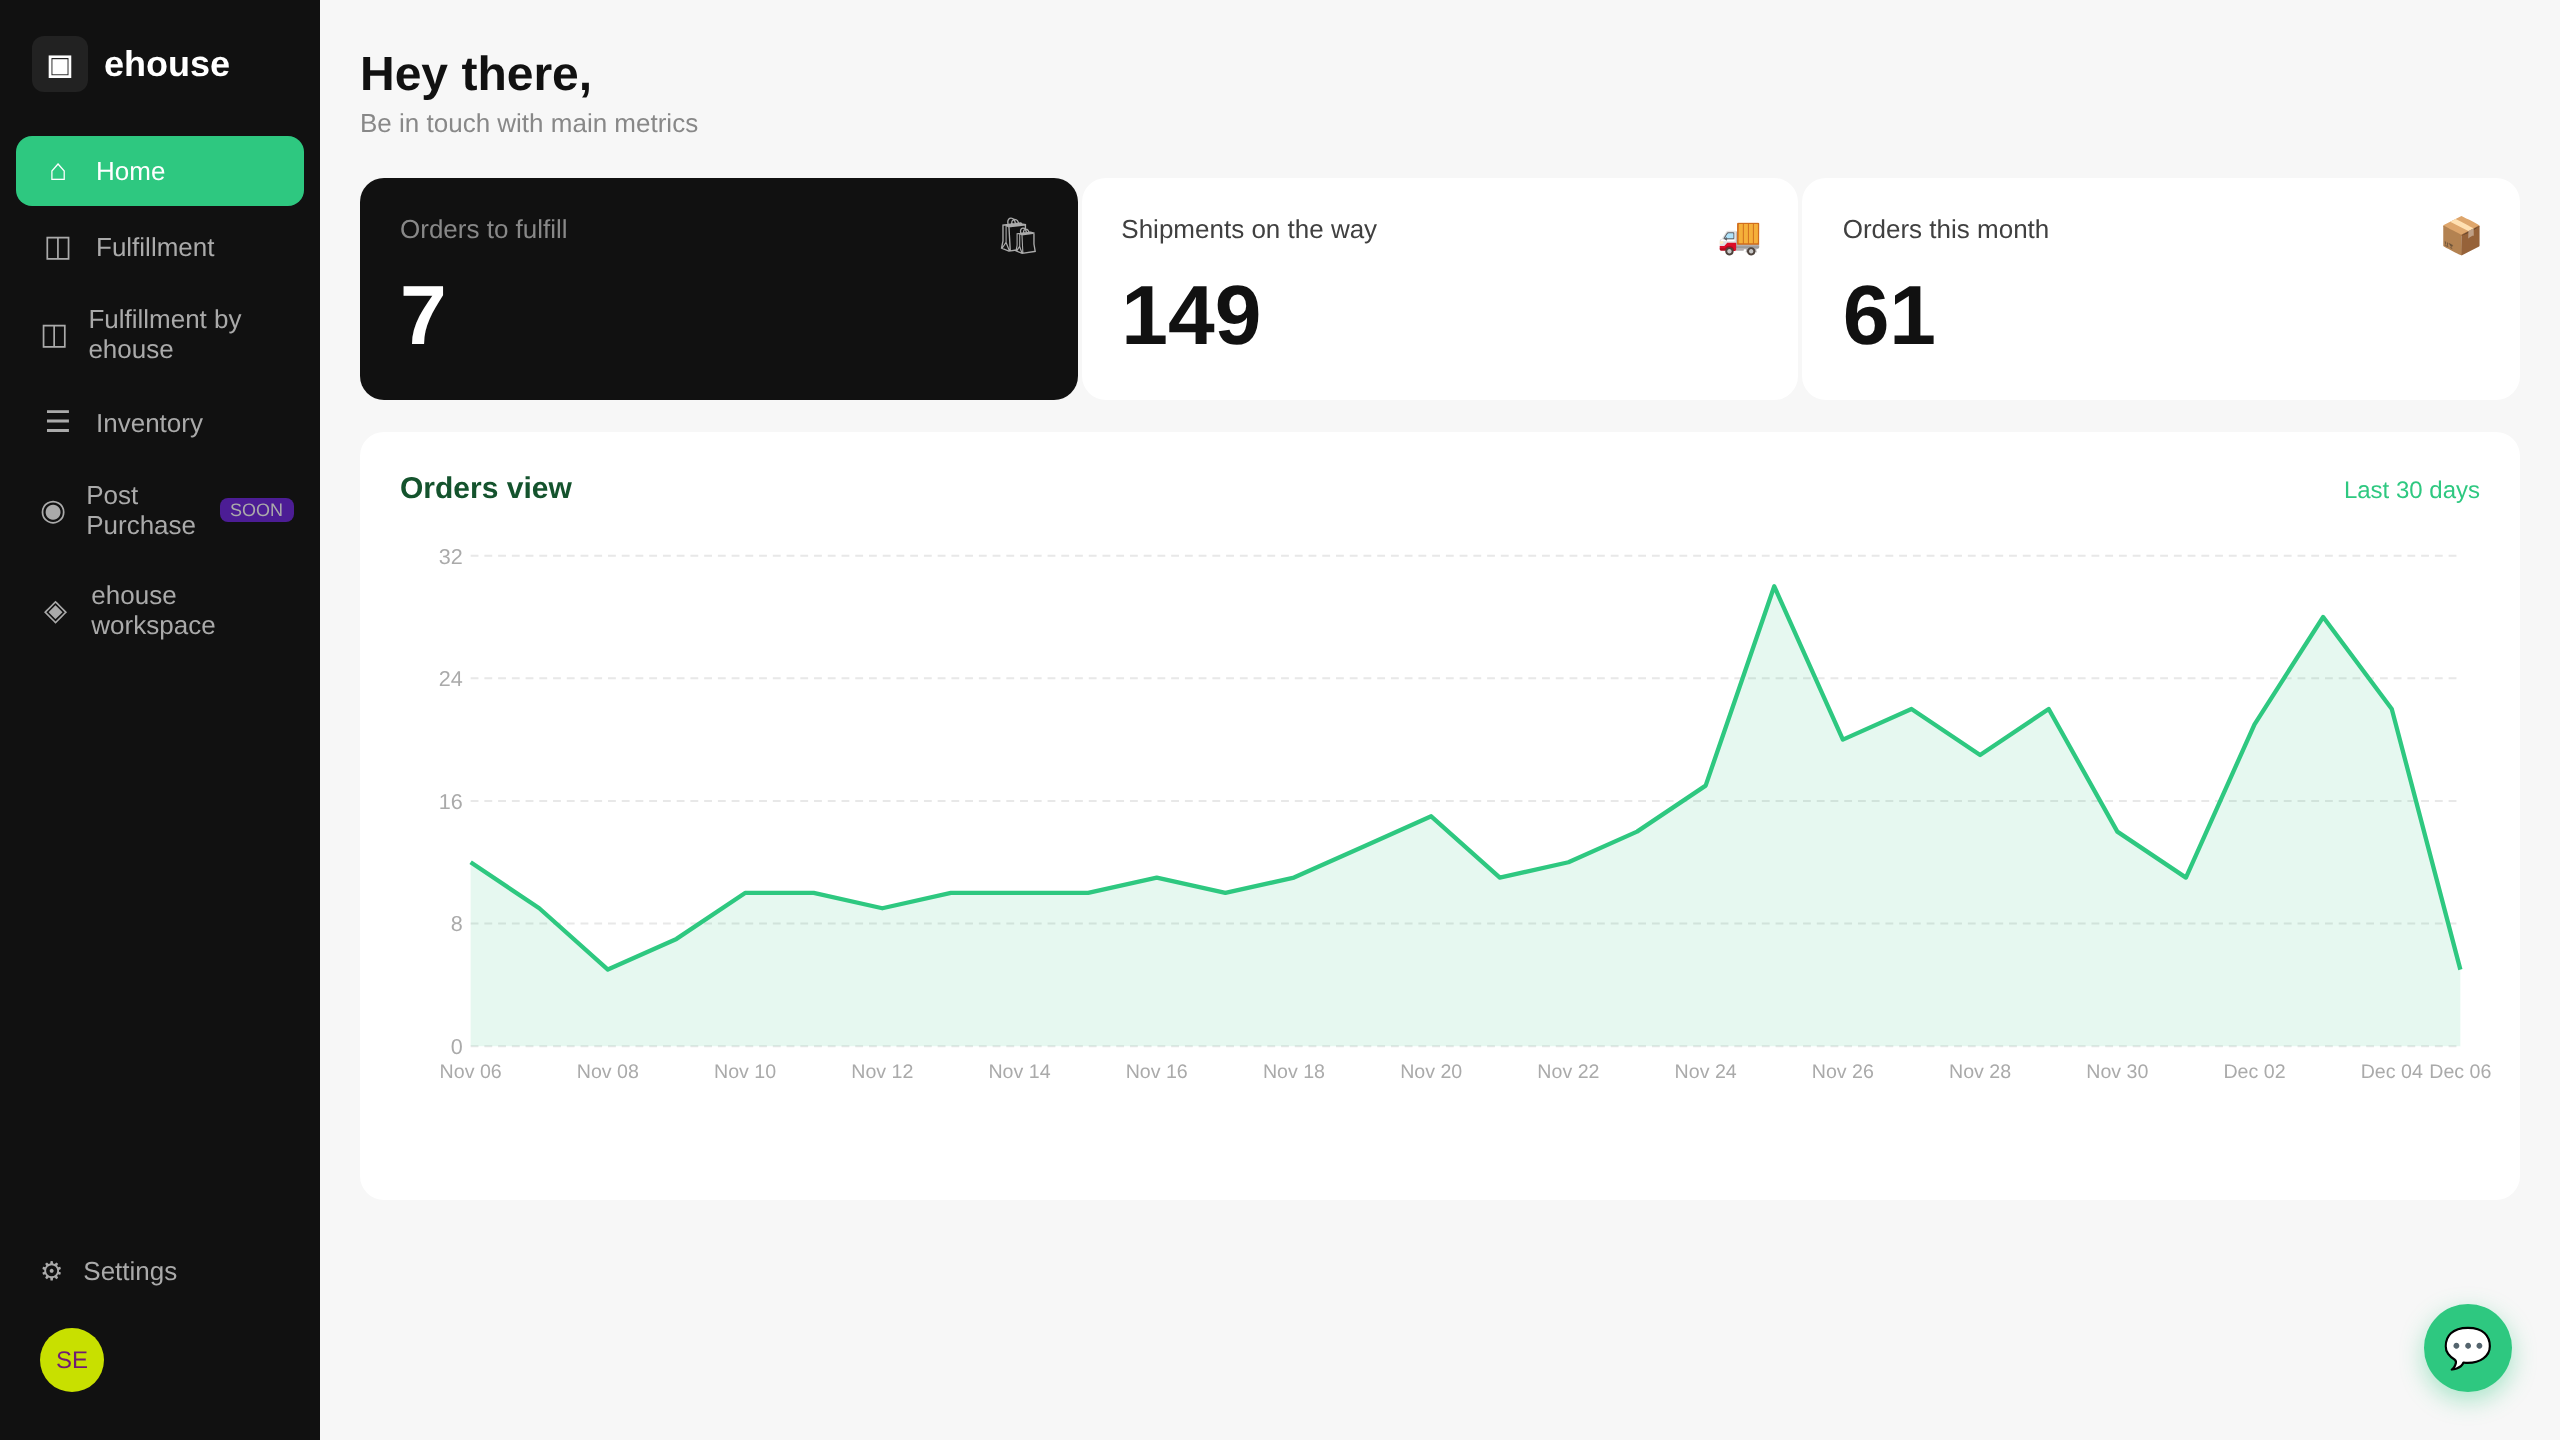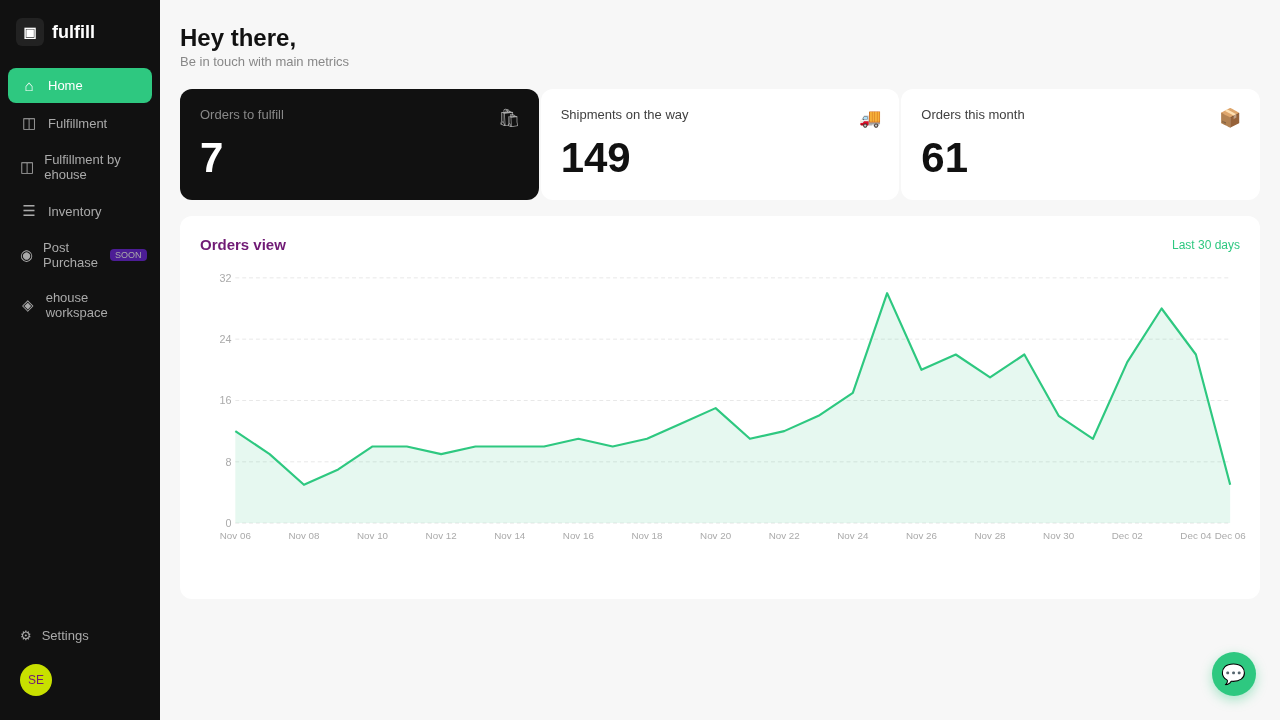--- a/index.html
+++ b/index.html
@@ -136,21 +136,21 @@
       background: #fff;
       border-radius: 12px;
       padding: 20px 20px 10px;
     }
     .chart-header {
       display: flex;
       justify-content: space-between;
       align-items: center;
       margin-bottom: 12px;
     }
-    .chart-title { font-size: 15px; font-weight: 600; color: #701a75; }
+    .chart-title { font-size: 15px; font-weight: 600; color: #14532d; }
     .chart-period { font-size: 12px; color: #2ec880; }
 
     
     .chart-container { position: relative; }
     svg.chart { width: 100%; overflow: visible; }
 
     
     .chat-btn {
       position: fixed;
       bottom: 24px;
@@ -167,21 +167,21 @@
       color: #fff;
       font-size: 20px;
     }
   </style>
 </head>
 <body>
 
 <aside class="sidebar">
   <div class="sidebar-logo">
     <div class="logo-icon">▣</div>
-    <span>fulfill</span>
+    <span>ehouse</span>
   </div>
 
   <nav class="sidebar-nav">
 
   <div class="nav-item active">
         <span class="nav-icon">⌂</span>
         <span>Home</span>
       </div>
       <div class="nav-item">
         <span class="nav-icon">◫</span>

